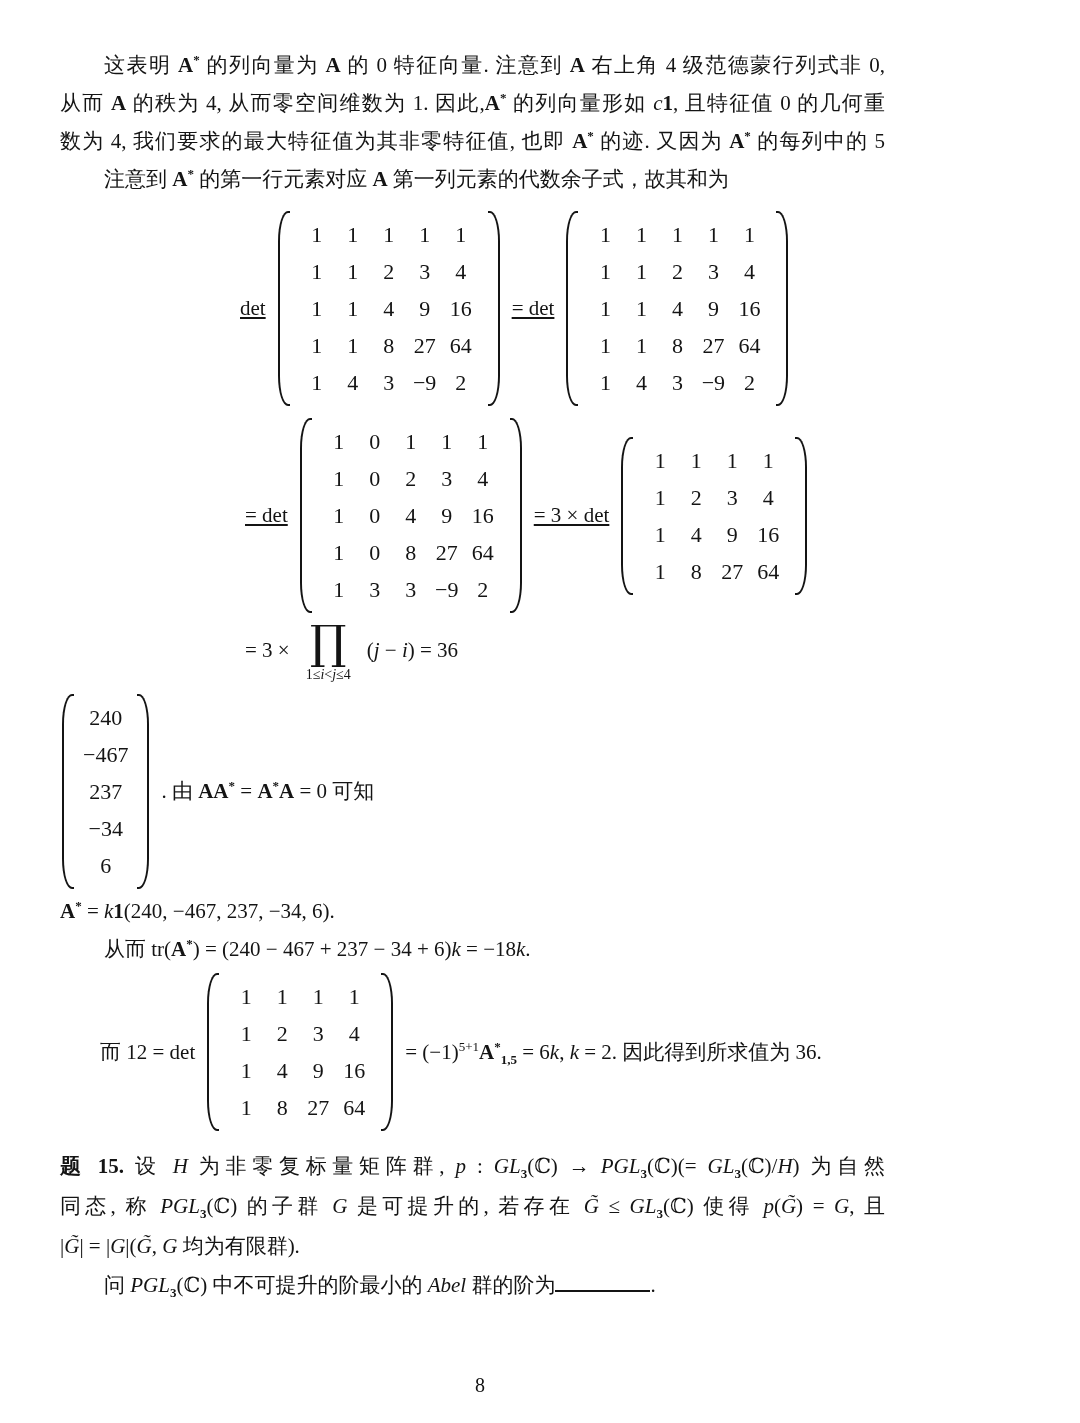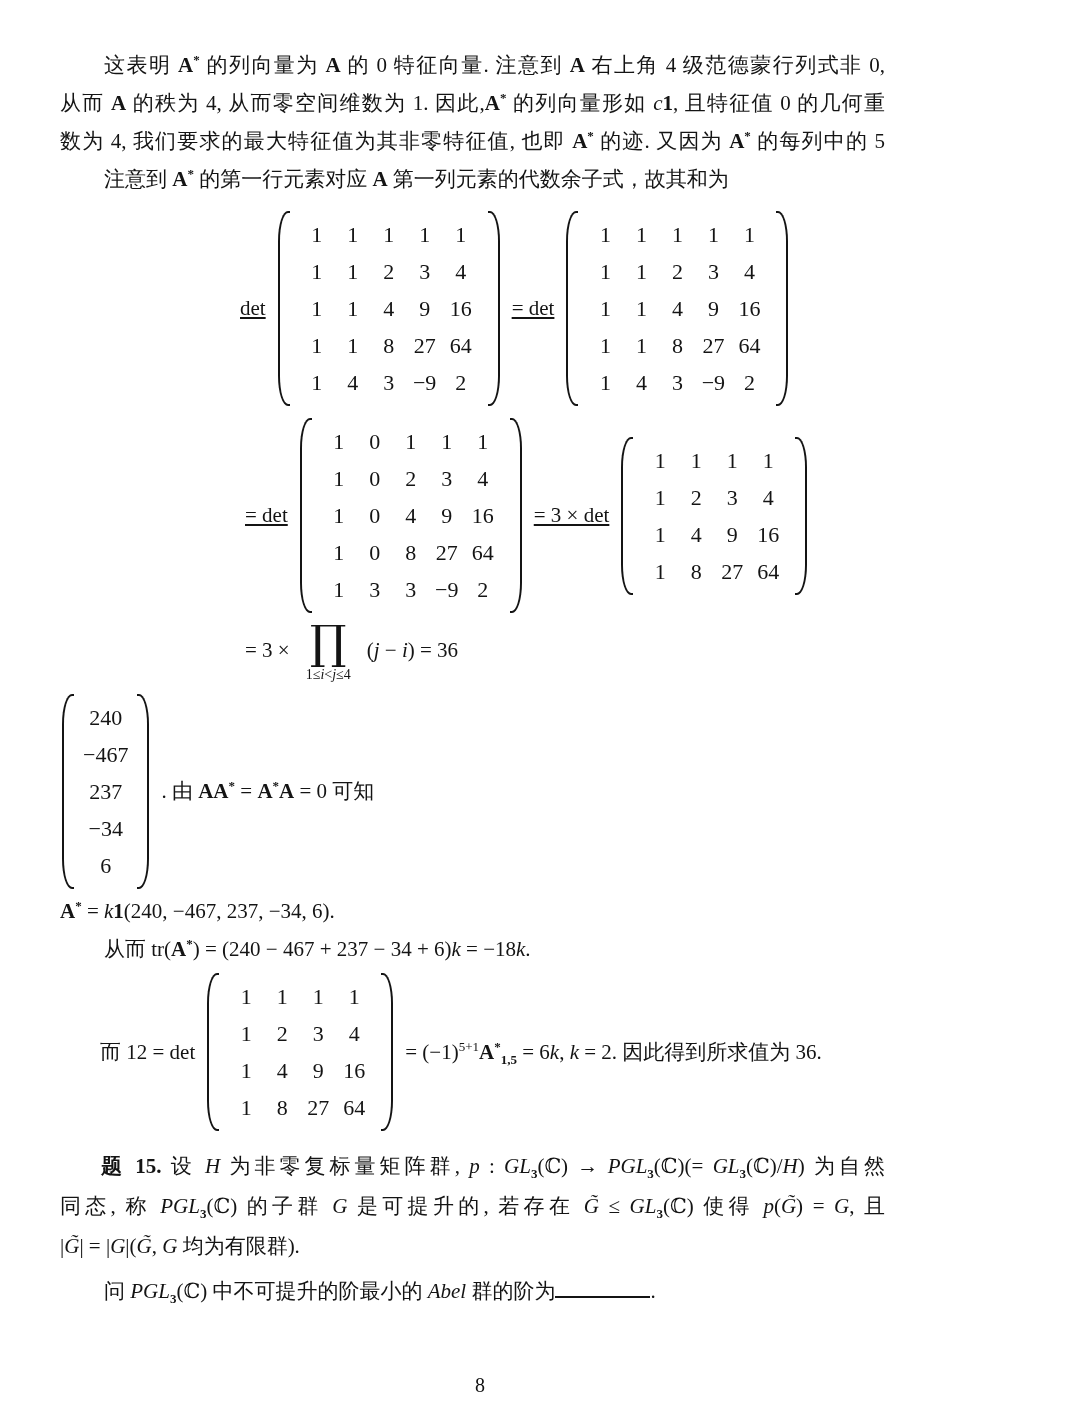--- a/index.html
+++ b/index.html
@@ -30,22 +30,22 @@
   .paren.r{border:2px solid #141414;border-left:none;
            border-radius:0 10px 10px 0 / 0 30px 30px 0;margin-left:6px;}
   .mat-body{display:flex;flex-direction:column;justify-content:center;padding:5px 3px;}
   .mat-row{display:flex;justify-content:center;}
   .mat-cell{min-width:36px;text-align:center;line-height:37px;font-size:22px;}
   
   .prod-wrap{display:inline-flex;flex-direction:column;align-items:center;margin:0 6px;}
   .prod{font-size:46px;line-height:1.05;font-family:"DejaVu Serif",serif;}
   .limits{font-size:14px;line-height:1.1;margin-top:1px;}
   .gap-top{}
-  .prob{line-height:40px;margin-top:12px;margin-left:41px;}
-  .ask{margin-top:6px;}
+  .prob{line-height:40px;margin-top:12px;}
+  .ask{}
   .blank{display:inline-block;width:95px;border-bottom:2px solid #141414;}
   .pageno{position:absolute;bottom:26px;left:0;right:0;text-align:center;font-size:20px;}
 </style>
 </head>
 <body>
 
 <div class="page">
 
   <div class="textline fill indent"><span>这表明 </span><span class="b">A</span><sup class="b">*</sup><span> 的列向量为 </span><span class="b">A</span><span> 的 0 特征向量. 注意到 </span><span class="b">A</span><span> 右上角 4 级范德蒙行列式非 0,</span></div>
   <div class="textline fill"><span>从而 </span><span class="b">A</span><span> 的秩为 4, 从而零空间维数为 1. 因此,</span><span class="b">A</span><sup class="b">*</sup><span> 的列向量形如 </span><span class="i">c</span><span class="b">1</span><span>, 且特征值 0 的几何重</span></div>

